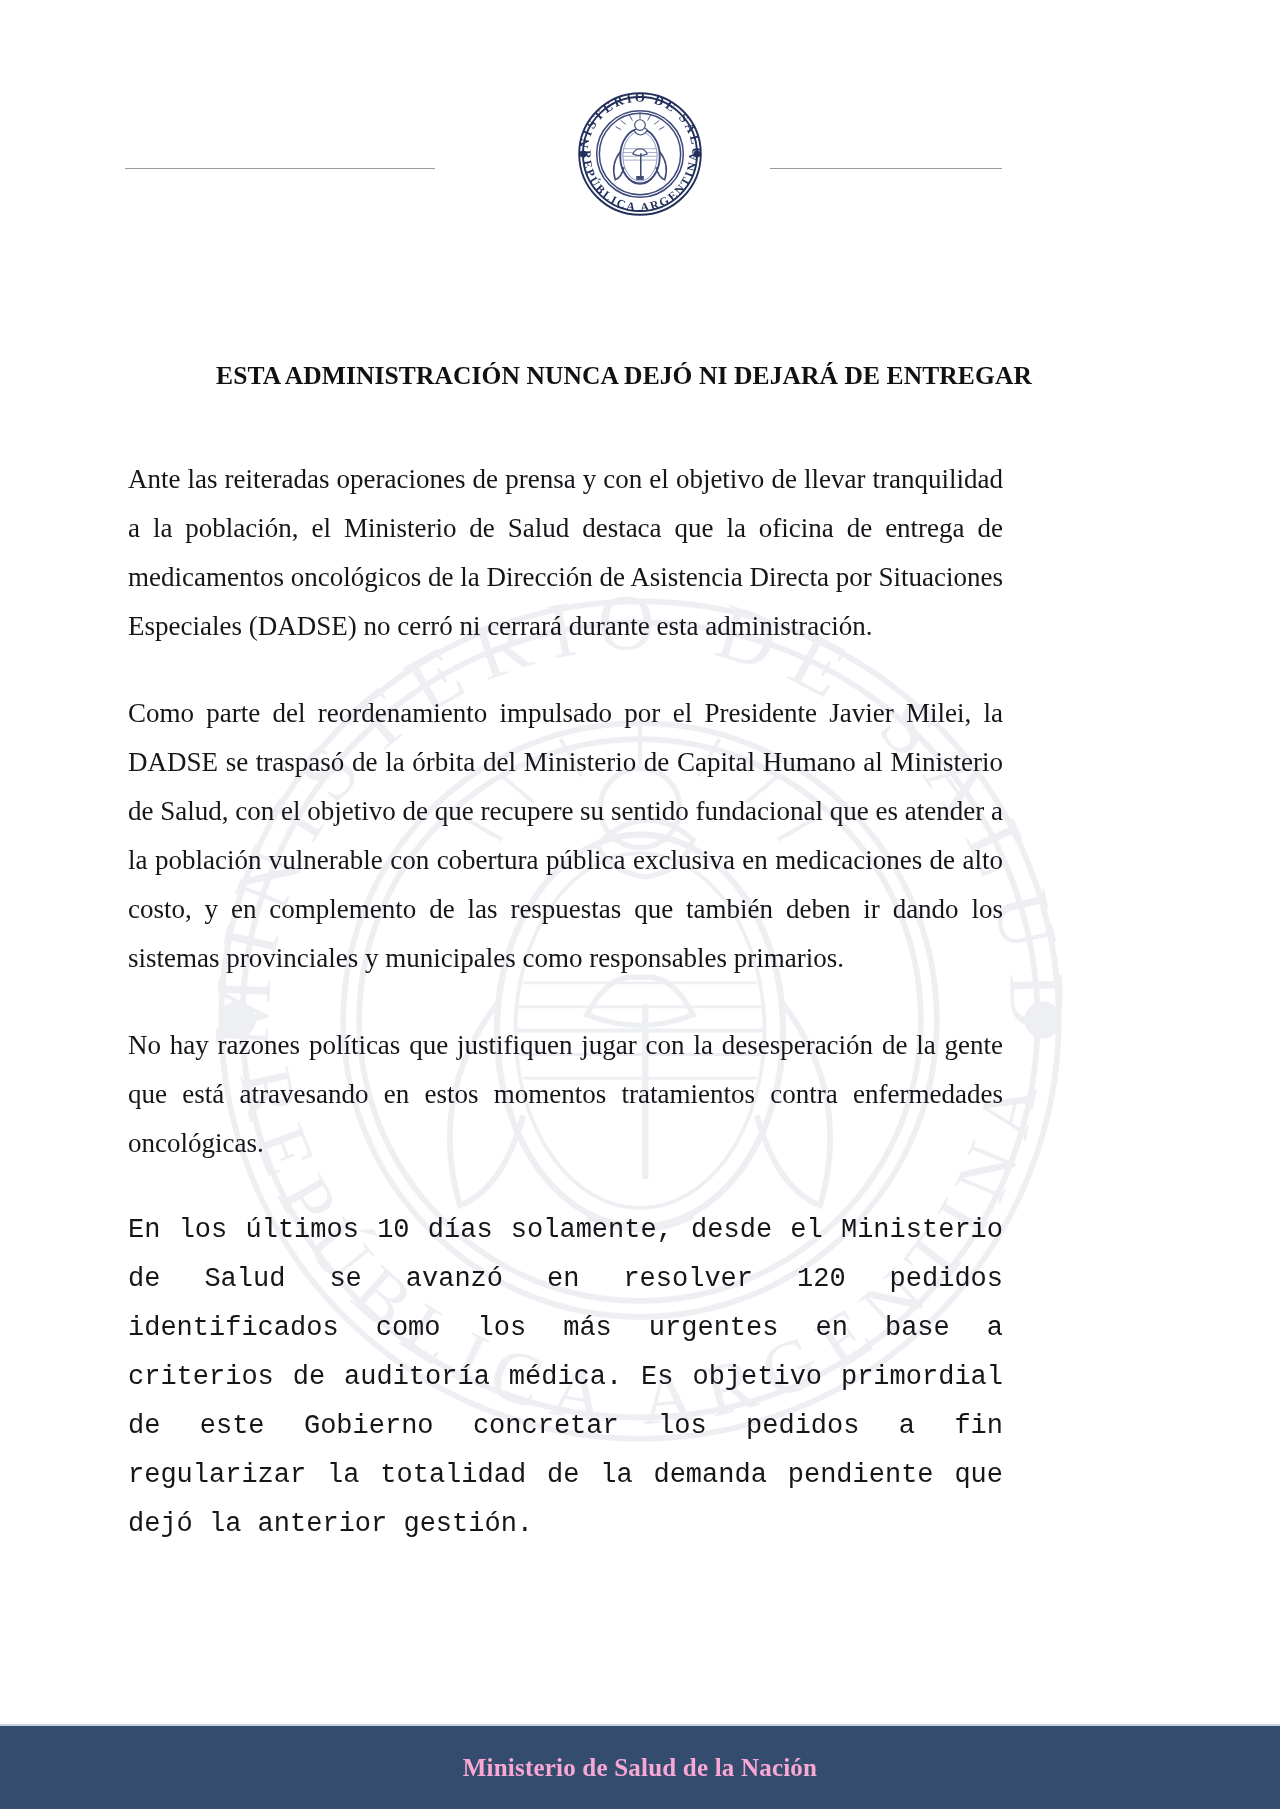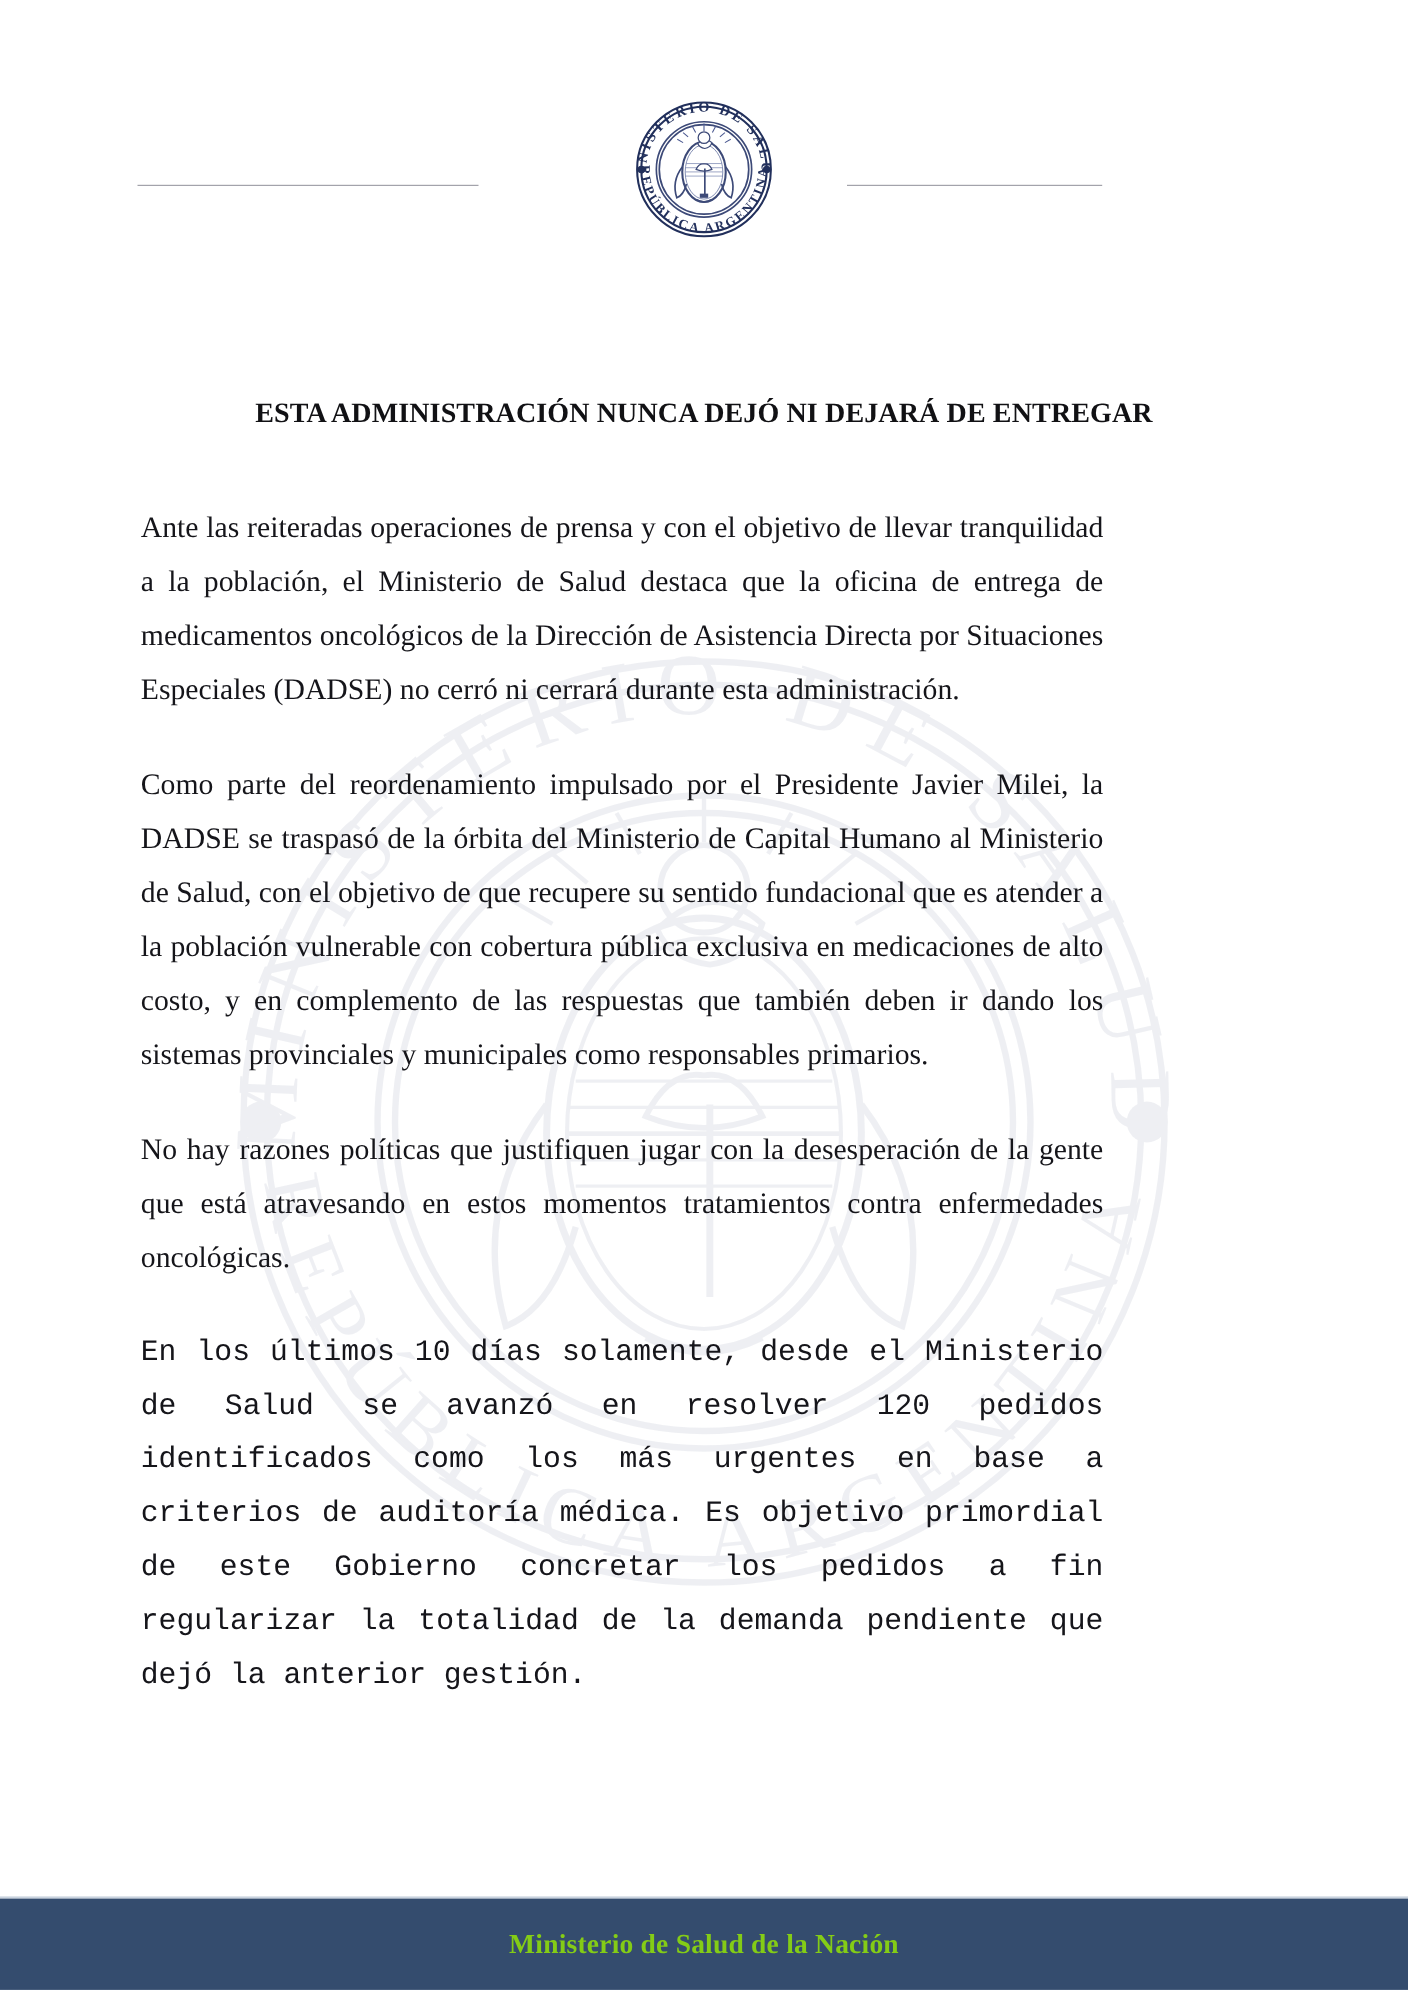--- a/index.html
+++ b/index.html
@@ -64,21 +64,21 @@
   #content {
     position: absolute;
     left: 0;
     top: 0;
     width: 1280px;
     z-index: 2;
   }
   #title-block {
     position: absolute;
     top: 336px;
-    left: 155px;
+    left: 139px;
     width: 970px;
     text-align: center;
     font-weight: bold;
     font-size: 25.5px;
     letter-spacing: 0.1px;
     line-height: 45px;
     color: #111114;
   }
   #title-block .tline { display: block; }
 
@@ -115,21 +115,21 @@
     top: 1726px;
     width: 1280px;
     height: 83px;
     background: #344c6e;
     display: flex;
     align-items: center;
     justify-content: center;
     z-index: 3;
   }
   #footer-text {
-    color: #84cc16;
+    color: #f9a8d4;
     font-weight: bold;
     font-size: 25px;
     letter-spacing: 0.2px;
     font-family: "Liberation Serif", "DejaVu Serif", serif;
   }
 </style>
 </head>
 <body>
 
 <div id="page">

